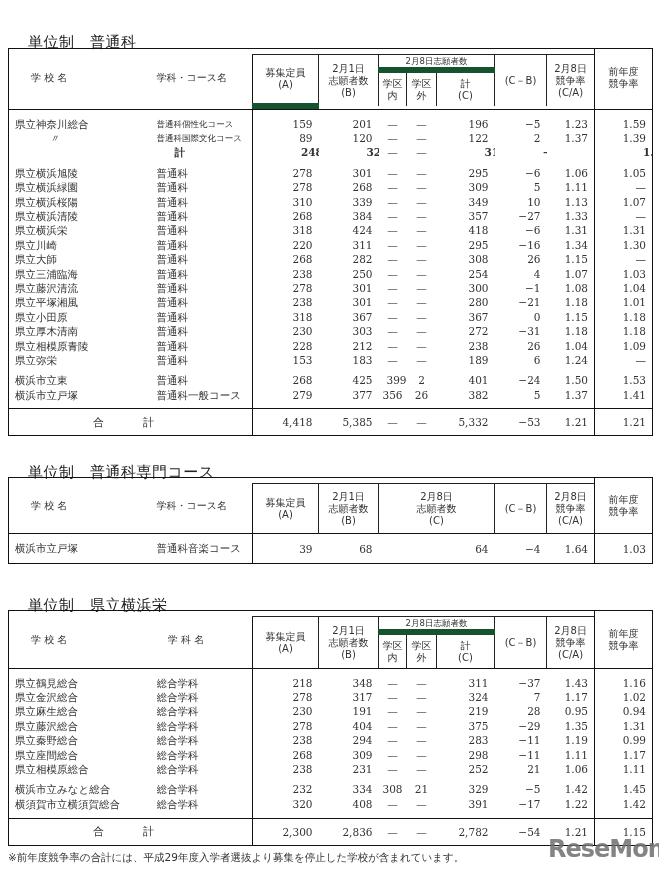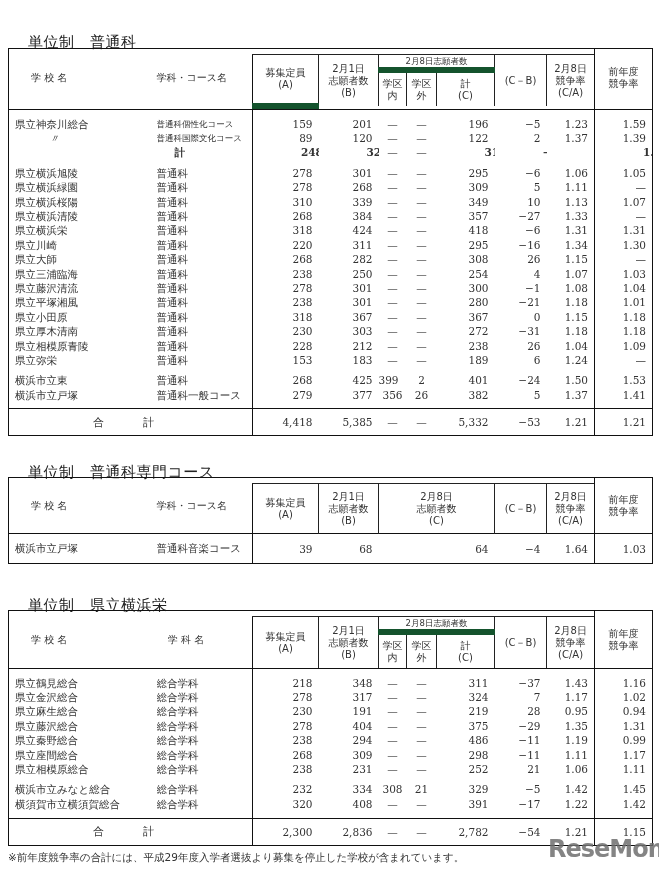--- a/index.html
+++ b/index.html
@@ -326,21 +326,21 @@
   <tr class="gap">
         <td class="outer-l" colspan="2"></td>
         <td class="vl" colspan="7"></td>
         <td class="vl outer-r"></td>
       </tr>
   <tr class="r">
         <td class="outer-l name">横浜市立東</td>
         <td class="course">普通科</td>
         <td class="vl num">268</td>
         <td class="num">425</td>
-        <td class="num" style="text-align:left;padding-right:0">399</td>
+        <td class="num" style="text-align:right;padding-right:0">399</td>
         <td class="num" style="text-align:center;padding-right:0">2</td>
         <td class="num">401</td>
         <td class="num">−24</td>
         <td class="num">1.50</td>
         <td class="vl outer-r num">1.53</td>
       </tr>
   <tr class="r">
         <td class="outer-l name">横浜市立戸塚</td>
         <td class="course">普通科一般コース</td>
         <td class="vl num">279</td>
@@ -557,21 +557,21 @@
         <td class="num">1.35</td>
         <td class="vl outer-r num">1.31</td>
       </tr>
   <tr class="r">
         <td class="outer-l name">県立秦野総合</td>
         <td class="course">総合学科</td>
         <td class="vl num">238</td>
         <td class="num">294</td>
         <td class="dash">—</td>
         <td class="dash">—</td>
-        <td class="num">486</td>
+        <td class="num">283</td>
         <td class="num">−11</td>
         <td class="num">1.19</td>
         <td class="vl outer-r num">0.99</td>
       </tr>
   <tr class="r">
         <td class="outer-l name">県立座間総合</td>
         <td class="course">総合学科</td>
         <td class="vl num">268</td>
         <td class="num">309</td>
         <td class="dash">—</td>

